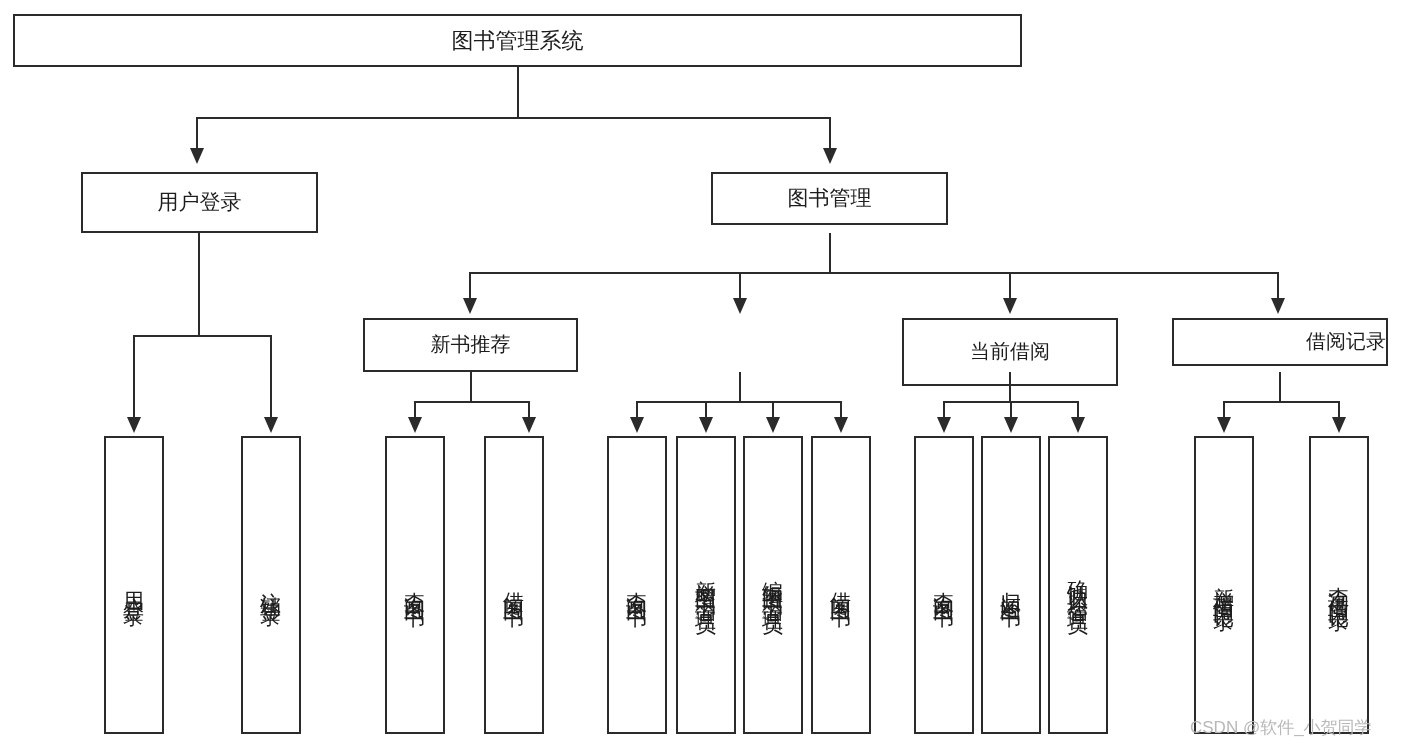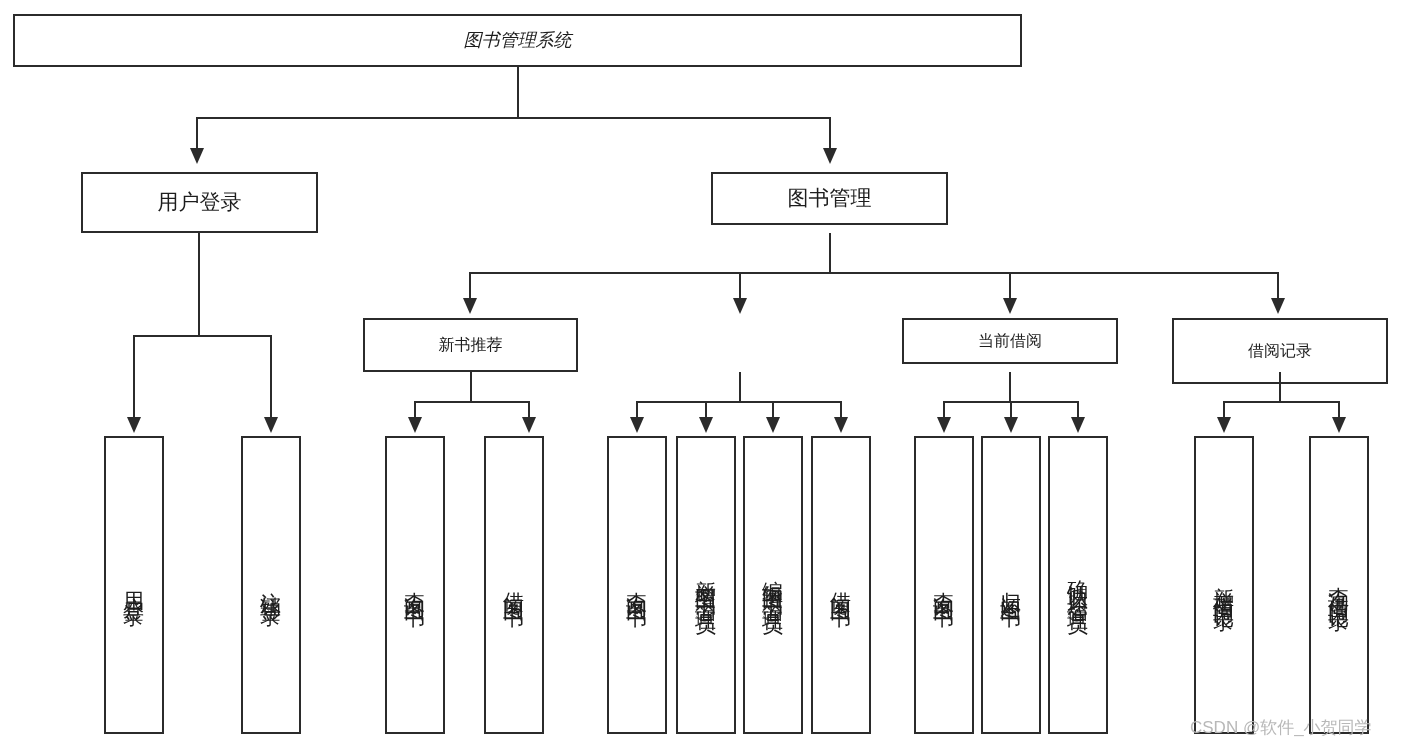--- a/index.html
+++ b/index.html
@@ -26,23 +26,23 @@
     align-items: center;
     justify-content: center;
     color: #1d1d1d;
   }
   .node .lbl {
     display: block;
     text-align: center;
     line-height: 1.18;
     white-space: nowrap;
   }
-  .node-root .lbl { font-size: 18px; font-style: italic; }
+  .node-root .lbl { font-size: 22px; }
   .node-l1 .lbl { font-size: 21px; }
-  .node-l2 .lbl { font-size: 16px; }
+  .node-l2 .lbl { font-size: 20px; }
 
   .node-leaf {
     border-width: 2px;
   }
   .node-leaf .lbl {
     writing-mode: vertical-rl;
     text-orientation: upright;
     font-size: 21px;
     letter-spacing: 5px;
     line-height: 1;
@@ -111,24 +111,24 @@
   <div class="edge edge-v" style="left:739px; top:272px; width:2px; height:28px;"></div>
   <div class="arrow" style="left:733px; top:298px;"></div>
   <div class="edge edge-v" style="left:1009px; top:272px; width:2px; height:28px;"></div>
   <div class="arrow" style="left:1003px; top:298px;"></div>
   <div class="edge edge-v" style="left:1277px; top:272px; width:2px; height:28px;"></div>
   <div class="arrow" style="left:1271px; top:298px;"></div>
 
   <div class="node node-l2" style="left:363px; top:318px; width:215px; height:54px;">
     <span class="lbl">新书推荐</span>
   </div>
-  <div class="node node-l2" style="left:902px; top:318px; width:216px; height:46px;">
+  <div class="node node-l2" style="left:902px; top:318px; width:216px; height:68px;">
     <span class="lbl">当前借阅</span>
   </div>
-  <div class="node node-l2" style="left:1172px; top:318px; width:216px; height:66px;">
+  <div class="node node-l2" style="left:1172px; top:318px; width:216px; height:48px;justify-content:flex-end;">
     <span class="lbl">借阅记录</span>
   </div>
 
   <div class="edge edge-v" style="left:470px; top:372px; width:2px; height:30px;"></div>
   <div class="edge edge-h" style="left:414px; top:401px; width:116px; height:2px;"></div>
   <div class="edge edge-v" style="left:414px; top:401px; width:2px; height:18px;"></div>
   <div class="arrow" style="left:408px; top:417px;"></div>
   <div class="edge edge-v" style="left:528px; top:401px; width:2px; height:18px;"></div>
   <div class="arrow" style="left:522px; top:417px;"></div>
 

